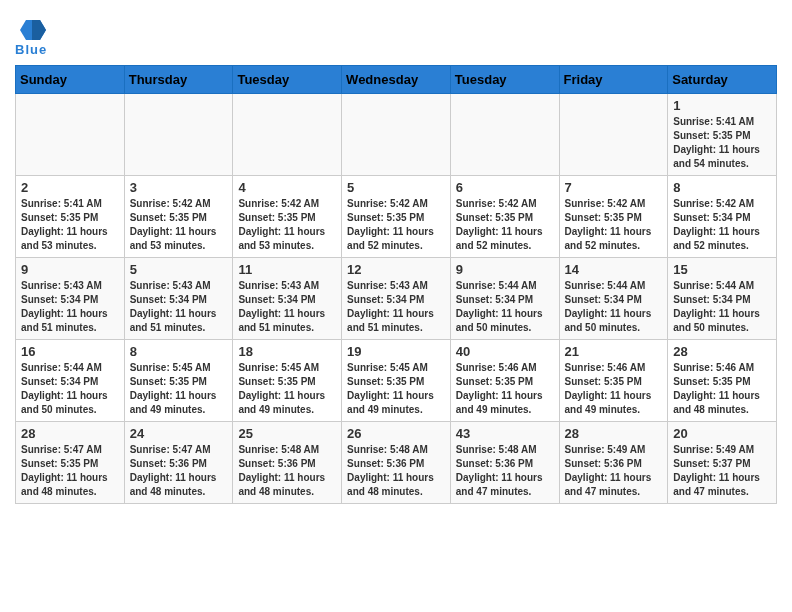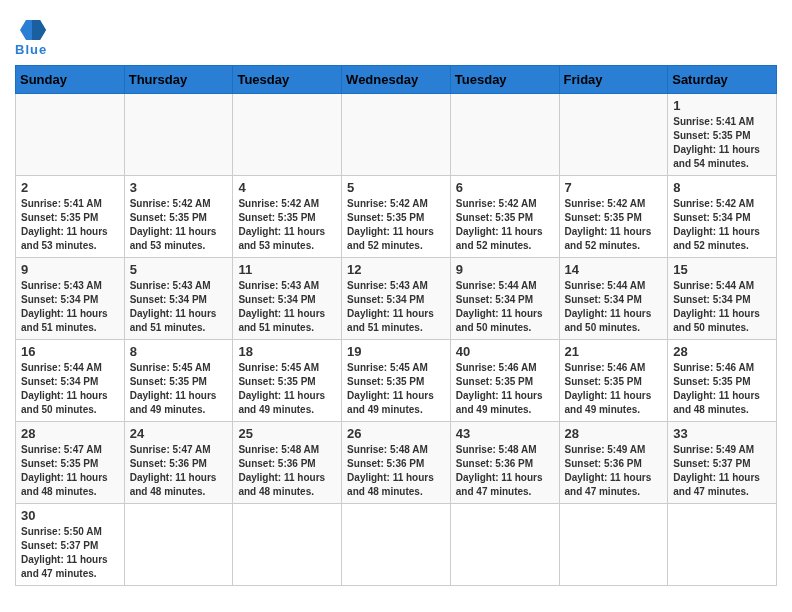--- a/index.html
+++ b/index.html
@@ -351,37 +351,22 @@
 and 47 minutes.</div>
           </td>
           <td>
             <span class="day-number">28</span>
             <div class="day-info">Sunrise: 5:49 AM
 Sunset: 5:36 PM
 Daylight: 11 hours
 and 47 minutes.</div>
           </td>
           <td>
-            <span class="day-number">33</span>
+            <span class="day-number">20</span>
             <div class="day-info">Sunrise: 5:49 AM
 Sunset: 5:37 PM
 Daylight: 11 hours
 and 47 minutes.</div>
           </td>
-        </tr>
-        <tr>
-          <td>
-            <span class="day-number">30</span>
-            <div class="day-info">Sunrise: 5:50 AM
-Sunset: 5:37 PM
-Daylight: 11 hours
-and 47 minutes.</div>
-          </td>
-          <td class="empty-cell"></td>
-          <td class="empty-cell"></td>
-          <td class="empty-cell"></td>
-          <td class="empty-cell"></td>
-          <td class="empty-cell"></td>
-          <td class="empty-cell"></td>
         </tr>
       </tbody>
   </table>
 </div>
 
 </body></html>

